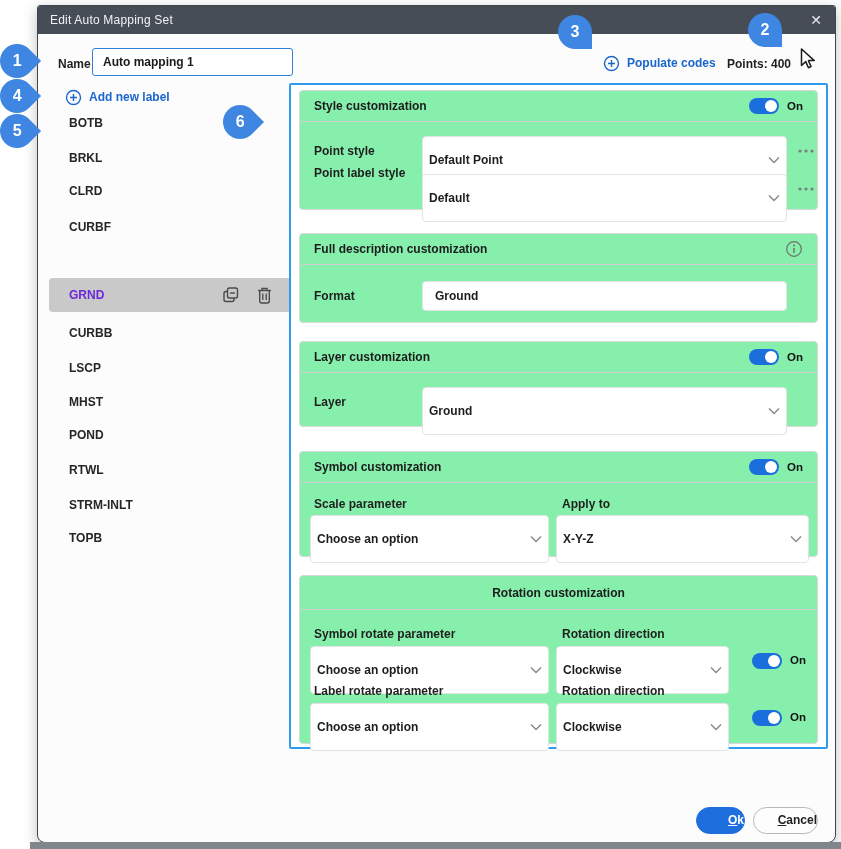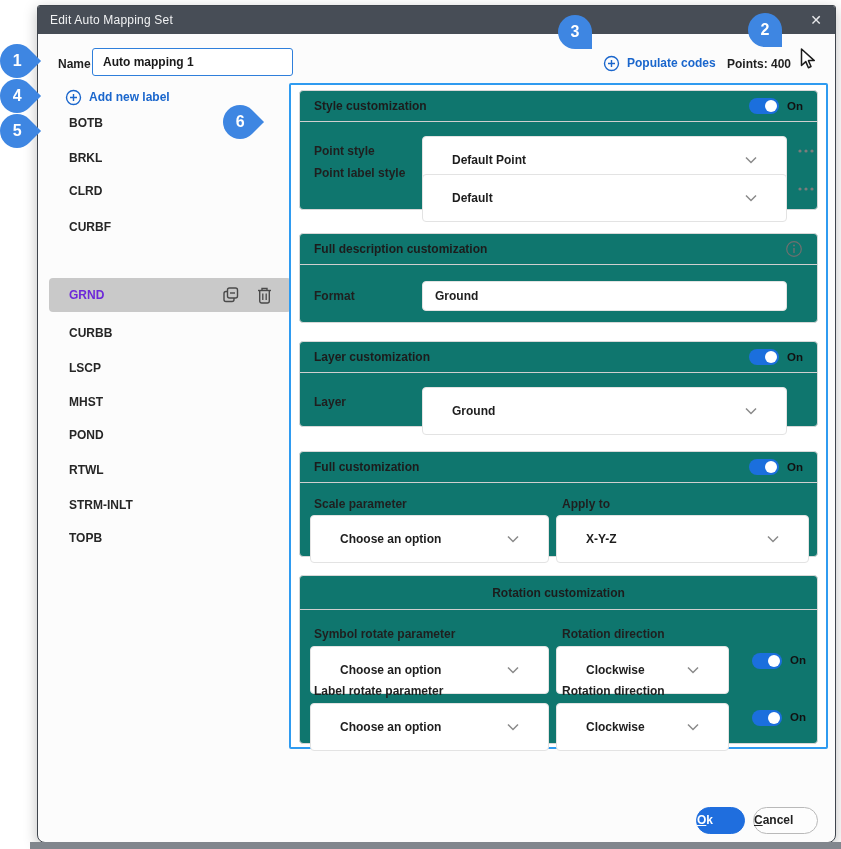--- a/index.html
+++ b/index.html
@@ -53,52 +53,52 @@
   .row-icon { width:22px; height:22px; display:flex; align-items:center; justify-content:center; cursor:pointer; }
   .row-icon + .row-icon { margin-left:11px; }
 
   
   .panel {
     left:251px; top:77px; width:539px; height:666px;
     background:#ffffff; border:2px solid #2f9bf0; border-radius:2px;
   }
   .card {
     position:absolute; left:8px; width:519px;
-    background:#0f766e; border:1px solid #d8d8d8; border-radius:4px;
+    background:#86efac; border:1px solid #d8d8d8; border-radius:4px;
   }
   .card-header {
     position:absolute; left:0; right:0; top:0;
     border-bottom:1px solid #cfcfcf;
     display:flex; align-items:center; padding:0 14px;
   }
   .card-title { font-size:12px; font-weight:700; color:#1c1c1c; }
   .header-right { margin-left:auto; display:flex; align-items:center; gap:8px; }
   .toggle {
     width:30px; height:16px; border-radius:8px; background:#1b6fdd;
     position:relative; cursor:pointer; flex:0 0 auto;
   }
   .toggle .knob { position:absolute; right:2px; top:2px; width:12px; height:12px; border-radius:50%; background:#fff; }
   .on-label { font-size:11.5px; font-weight:700; color:#111; }
   .dropdown {
     position:absolute; height:48px; background:#fff; border:1px solid #e3e3e3; border-radius:4px;
-    display:flex; align-items:center; padding:0 29px; cursor:pointer;
+    display:flex; align-items:center; padding:0 6px; cursor:pointer;
   }
   .dropdown .val { font-size:12px; font-weight:700; color:#1d1d1d; flex:1; white-space:nowrap; overflow:hidden; }
   .textinput {
     position:absolute; height:30px; background:#fff; border:1px solid #e3e3e3; border-radius:4px;
     font-size:12px; font-weight:700; color:#1d1d1d; padding:0 12px;
     outline:none; font-family:"Liberation Sans",sans-serif;
   }
   .field-label { position:absolute; font-size:12px; font-weight:700; color:#1f1f1f; line-height:20px; }
   .more-btn { position:absolute; width:24px; height:16px; display:flex; align-items:center; justify-content:center; cursor:pointer; }
 
   
   .btn {
     position:absolute; height:27px; border-radius:14px;
-    font-size:12px; font-weight:700; text-align:left; line-height:25px;
+    font-size:12px; font-weight:700; text-align:right; line-height:25px;
     cursor:pointer; font-family:"Liberation Sans",sans-serif;
   }
   .btn::first-letter { text-decoration:underline; }
   .btn-ok { left:658px; top:801px; width:49px; background:#1f6ede; color:#fff; border:1px solid #1f6ede; }
   .btn-cancel { left:715px; top:801px; width:65px; background:#fdfdfd; color:#222; border:1px solid #b9b9b9; }
 
   
   .badge {
     position:absolute; width:34px; height:34px; background:#3e86e2; z-index:50;
     display:flex; align-items:center; justify-content:center;
@@ -260,21 +260,21 @@
         <span>
             <svg width="12" height="8" viewBox="0 0 12 8">
               <path d="M1 1.5 L6 6.5 L11 1.5" fill="none" stroke="#8a8a8a" stroke-width="1.5"></path>
             </svg>
           </span>
       </div>
     </div>
 
     <div class="card" style="top:366px;height:106px;">
       <div class="card-header" style="height:31px;">
-        <span class="card-title">Full customization</span>
+        <span class="card-title">Symbol customization</span>
         <span class="header-right">
           <span class="toggle">
               <span class="knob"></span>
             </span>
           <span class="on-label">On</span>
         </span>
       </div>
       <span class="field-label" style="left:14px;top:42px;">Scale parameter</span>
       <span class="field-label" style="left:262px;top:42px;">Apply to</span>
       <div class="dropdown" style="left:10px;top:63px;width:239px;">

